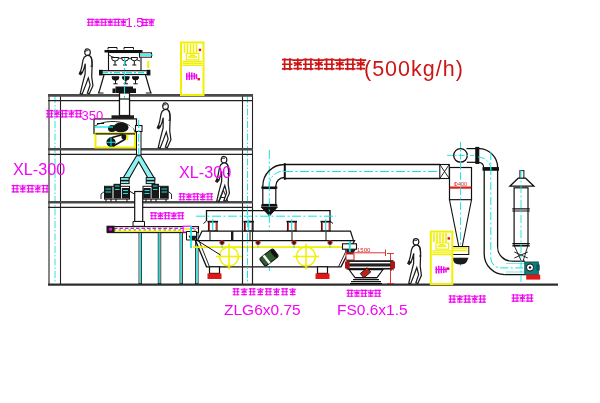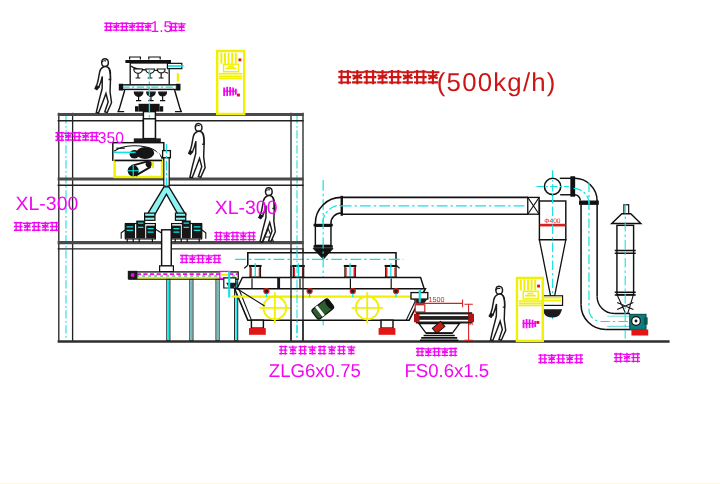--- a/index.html
+++ b/index.html
@@ -1,16 +1,16 @@
 <!DOCTYPE html>
 <html><head>
 <meta charset="utf-8">
 <style>
 html,body{margin:0;padding:0;background:#ffffff;}
-#c{width:600px;height:403px;position:relative;overflow:hidden;background:#fde047;}
+#c{width:600px;height:403px;position:relative;overflow:hidden;background:#be185d;}
 svg{position:absolute;left:0;top:0;}
 text{font-family:"Liberation Sans",sans-serif;}
 </style>
 </head>
 <body>
 <div id="c">
 <svg width="600" height="403" viewBox="0 0 600 403">
 <defs>
 
 <g id="cj" stroke="currentColor" stroke-width="1.1" fill="none">

